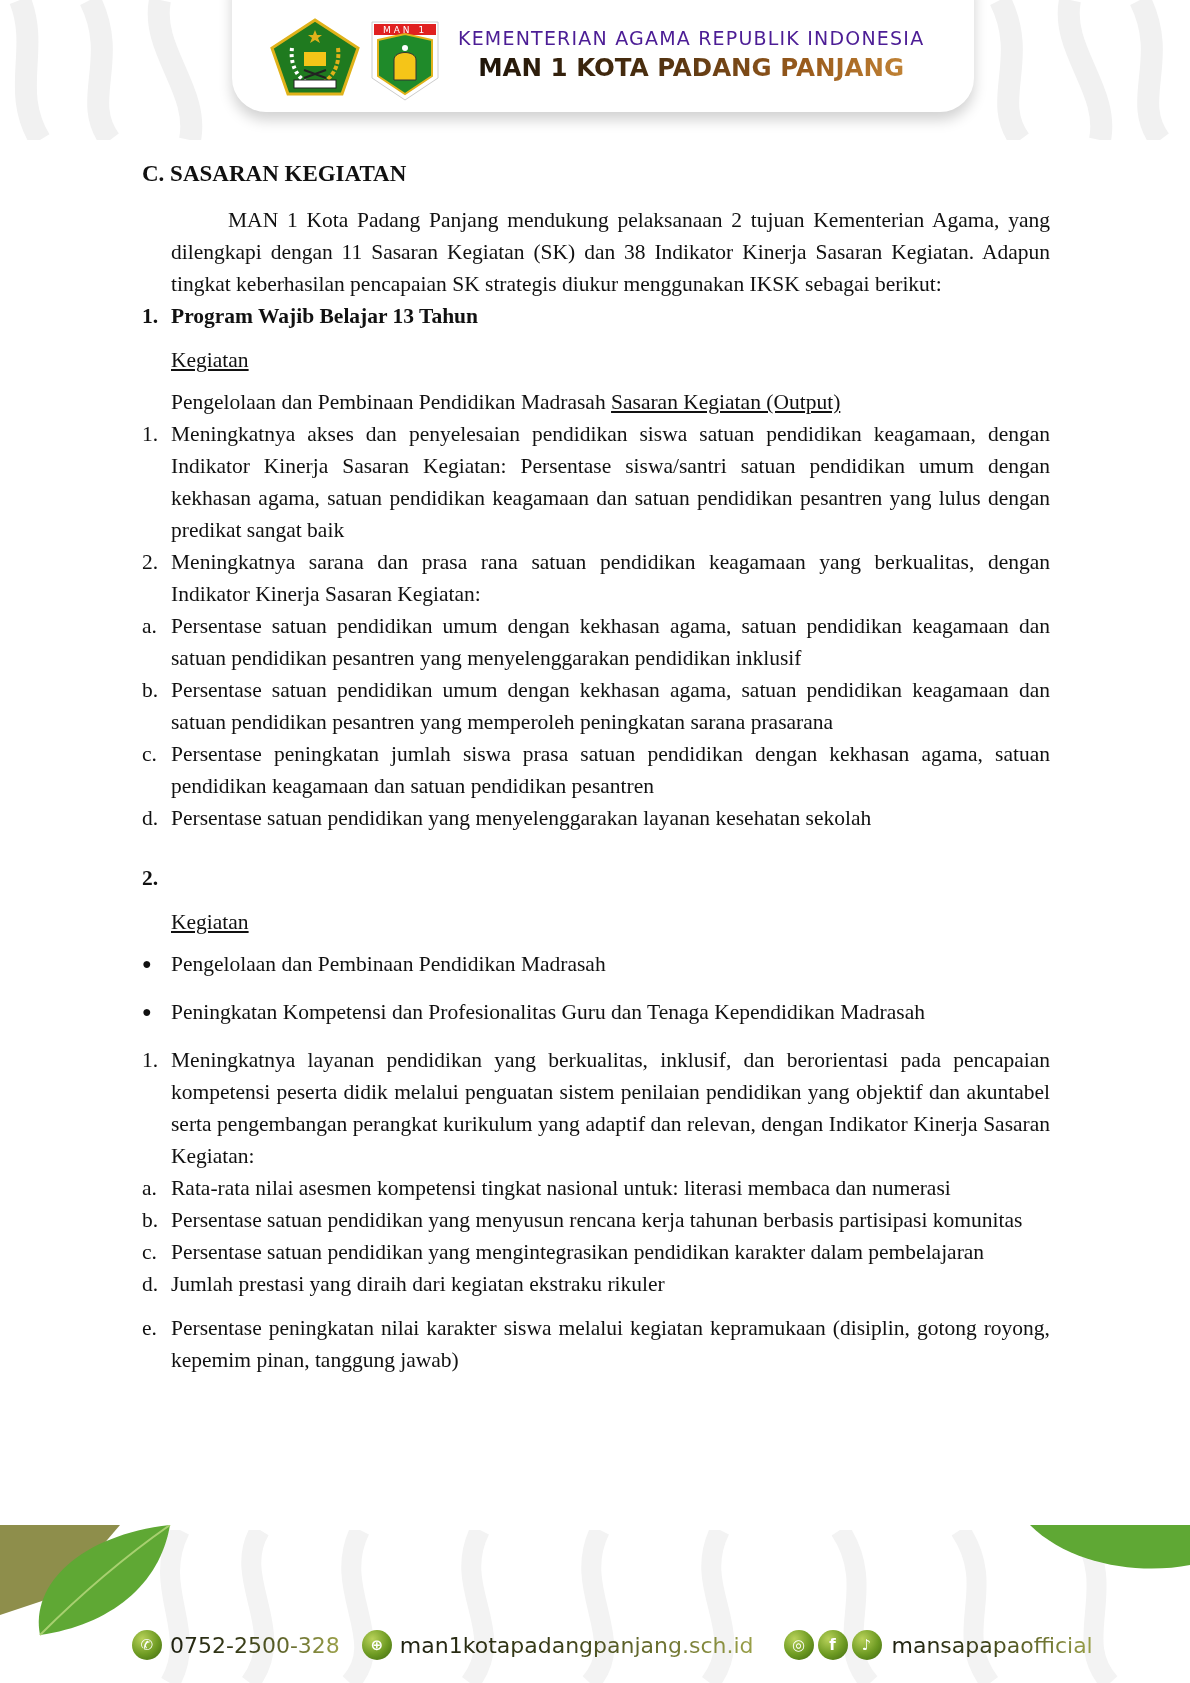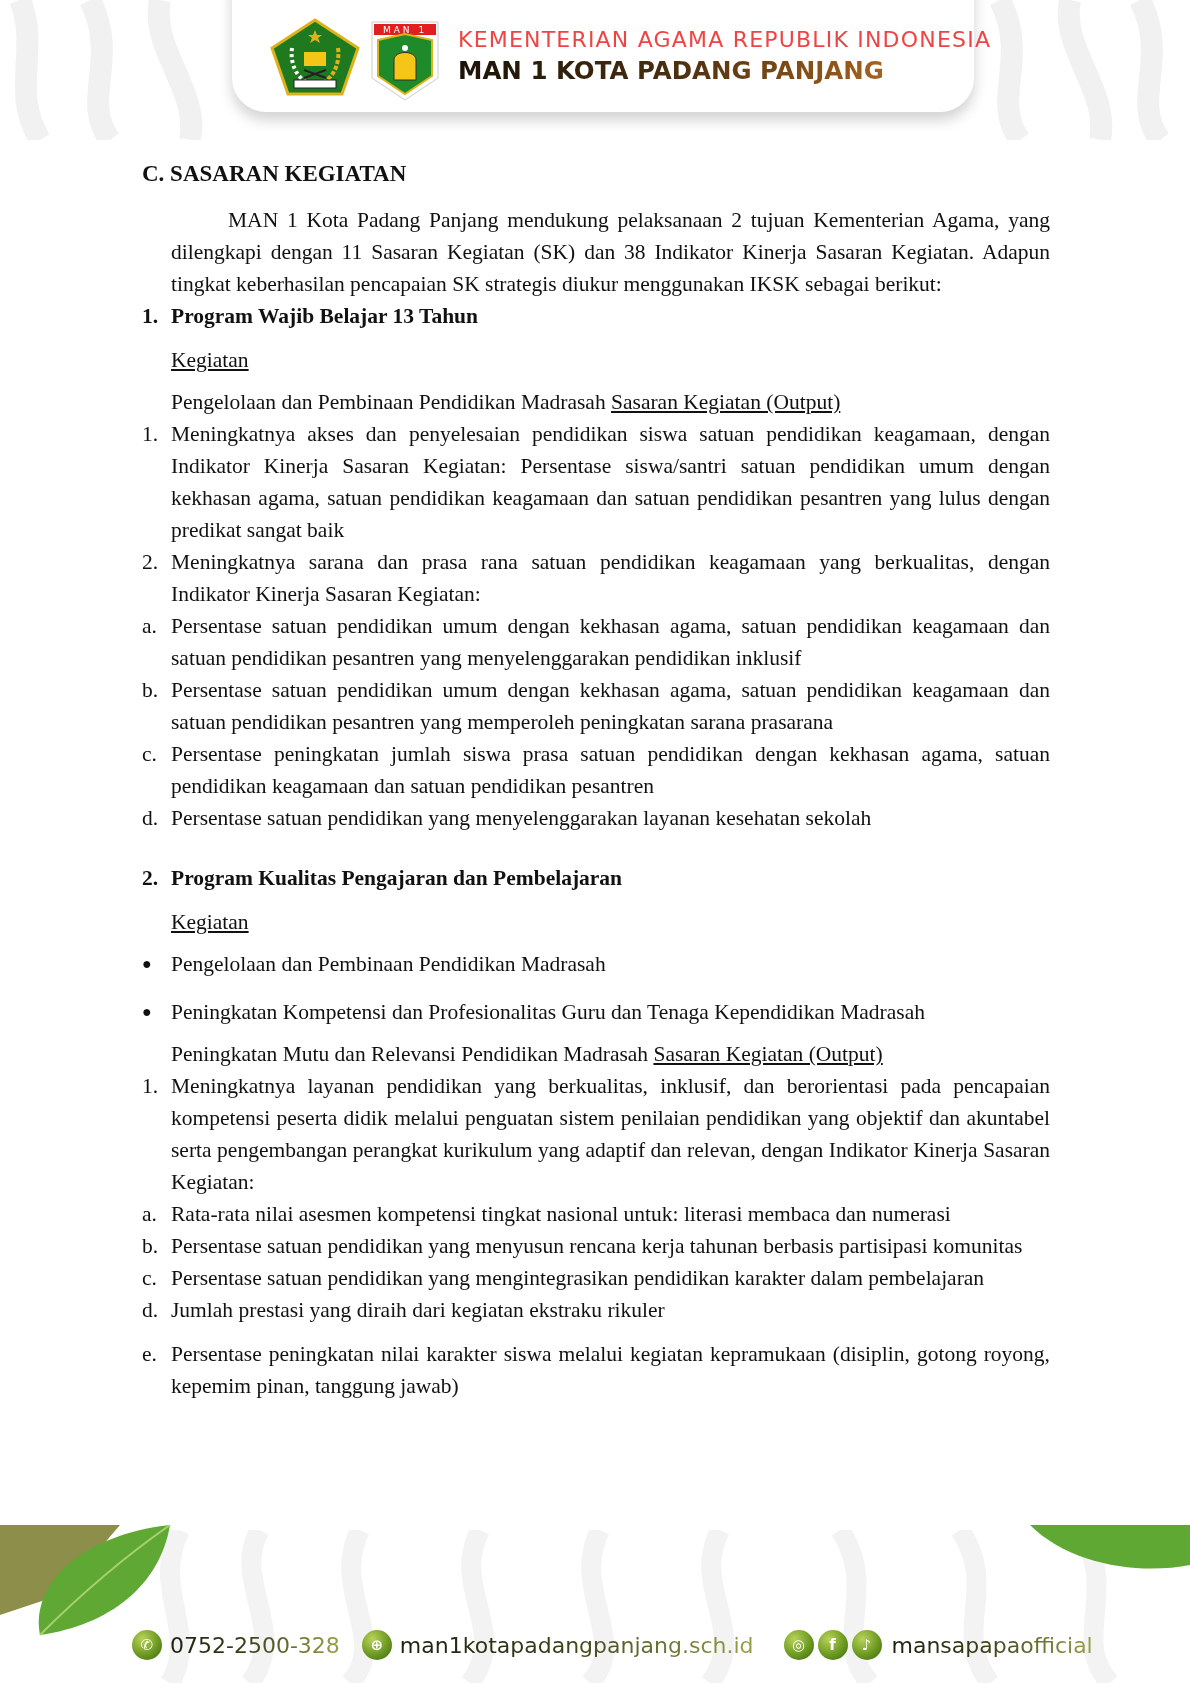--- a/index.html
+++ b/index.html
@@ -18,28 +18,28 @@
   .header-card {
     position: absolute; left: 232px; top: -20px; width: 742px; height: 132px;
     background: #ffffff; border-radius: 0 0 34px 34px;
     box-shadow: 0 8px 14px rgba(0,0,0,0.18);
   }
   .logo { position: absolute; }
   .logo-kemenag { left: 270px; top: 18px; }
   .logo-man { left: 370px; top: 20px; }
   .header-text { position: absolute; left: 458px; top: 27px; }
   .header-line1 {
-    font-family: "DejaVu Sans", sans-serif; font-size: 22px; letter-spacing: 1.2px;
-    color: #ef4444; white-space: nowrap;
+    font-family: "DejaVu Sans", sans-serif; font-size: 19px; letter-spacing: 1.2px;
+    color: #4c1d95; white-space: nowrap;
   }
   .header-line2 {
     font-family: "DejaVu Sans", sans-serif; font-weight: bold; font-size: 24.5px;
     margin-top: 4px; white-space: nowrap;
     background: linear-gradient(90deg, #1a1208 0%, #4a2e10 40%, #9a5b1c 75%, #c88a3a 100%);
-    -webkit-background-clip: text; background-clip: text; color: transparent;
+    -webkit-background-clip: text; background-clip: text; color: transparent; text-align: center;
   }
 
   
   .content { position: absolute; left: 142px; top: 158px; width: 908px; font-size: 21.5px; line-height: 32px; }
   .h-section { font-weight: bold; font-size: 23px; margin: 0 0 14px 0; }
   .para { text-align: justify; padding-left: 29px; text-indent: 57px; margin: 0; }
   .prog { font-weight: bold; display: flex; margin: 0; }
   .num { width: 29px; flex: 0 0 29px; }
   .underline { text-decoration: underline; }
   .kegiatan { padding-left: 29px; margin: 12px 0 10px 0; }
@@ -151,35 +151,30 @@
     </div>
   <div class="item">
       <span class="num">d.</span>
       <span class="txt">Persentase satuan pendidikan yang menyelenggarakan layanan kesehatan sekolah</span>
     </div>
 
   <div class="gap-lg"></div>
 
   <div class="prog">
     <span class="num">2.</span>
-    <span>Program Kualitas Pengajaran dan Pembelajaran</span>
   </div>
   <p class="kegiatan"><span class="underline">Kegiatan</span></p>
   <div class="bullet">
       <span class="dot">●</span>
       <span>Pengelolaan dan Pembinaan Pendidikan Madrasah</span>
     </div>
   <div class="bullet">
       <span class="dot">●</span>
       <span>Peningkatan Kompetensi dan Profesionalitas Guru dan Tenaga Kependidikan Madrasah</span>
     </div>
-  <p class="plain" style="margin-top:-6px;">
-    <span>Peningkatan Mutu dan Relevansi Pendidikan Madrasah</span>
-    <span class="underline">Sasaran Kegiatan (Output)</span>
-  </p>
   <div class="item">
       <span class="num">1.</span>
       <span class="txt">Meningkatnya layanan pendidikan yang berkualitas, inklusif, dan berorientasi pada pencapaian kompetensi peserta didik melalui penguatan sistem penilaian pendidikan yang objektif dan akuntabel serta pengembangan perangkat kurikulum yang adaptif dan relevan, dengan Indikator Kinerja Sasaran Kegiatan:</span>
     </div>
   <div class="item">
       <span class="num">a.</span>
       <span class="txt">Rata-rata nilai asesmen kompetensi tingkat nasional untuk: literasi membaca dan numerasi</span>
     </div>
   <div class="item">
       <span class="num">b.</span>

